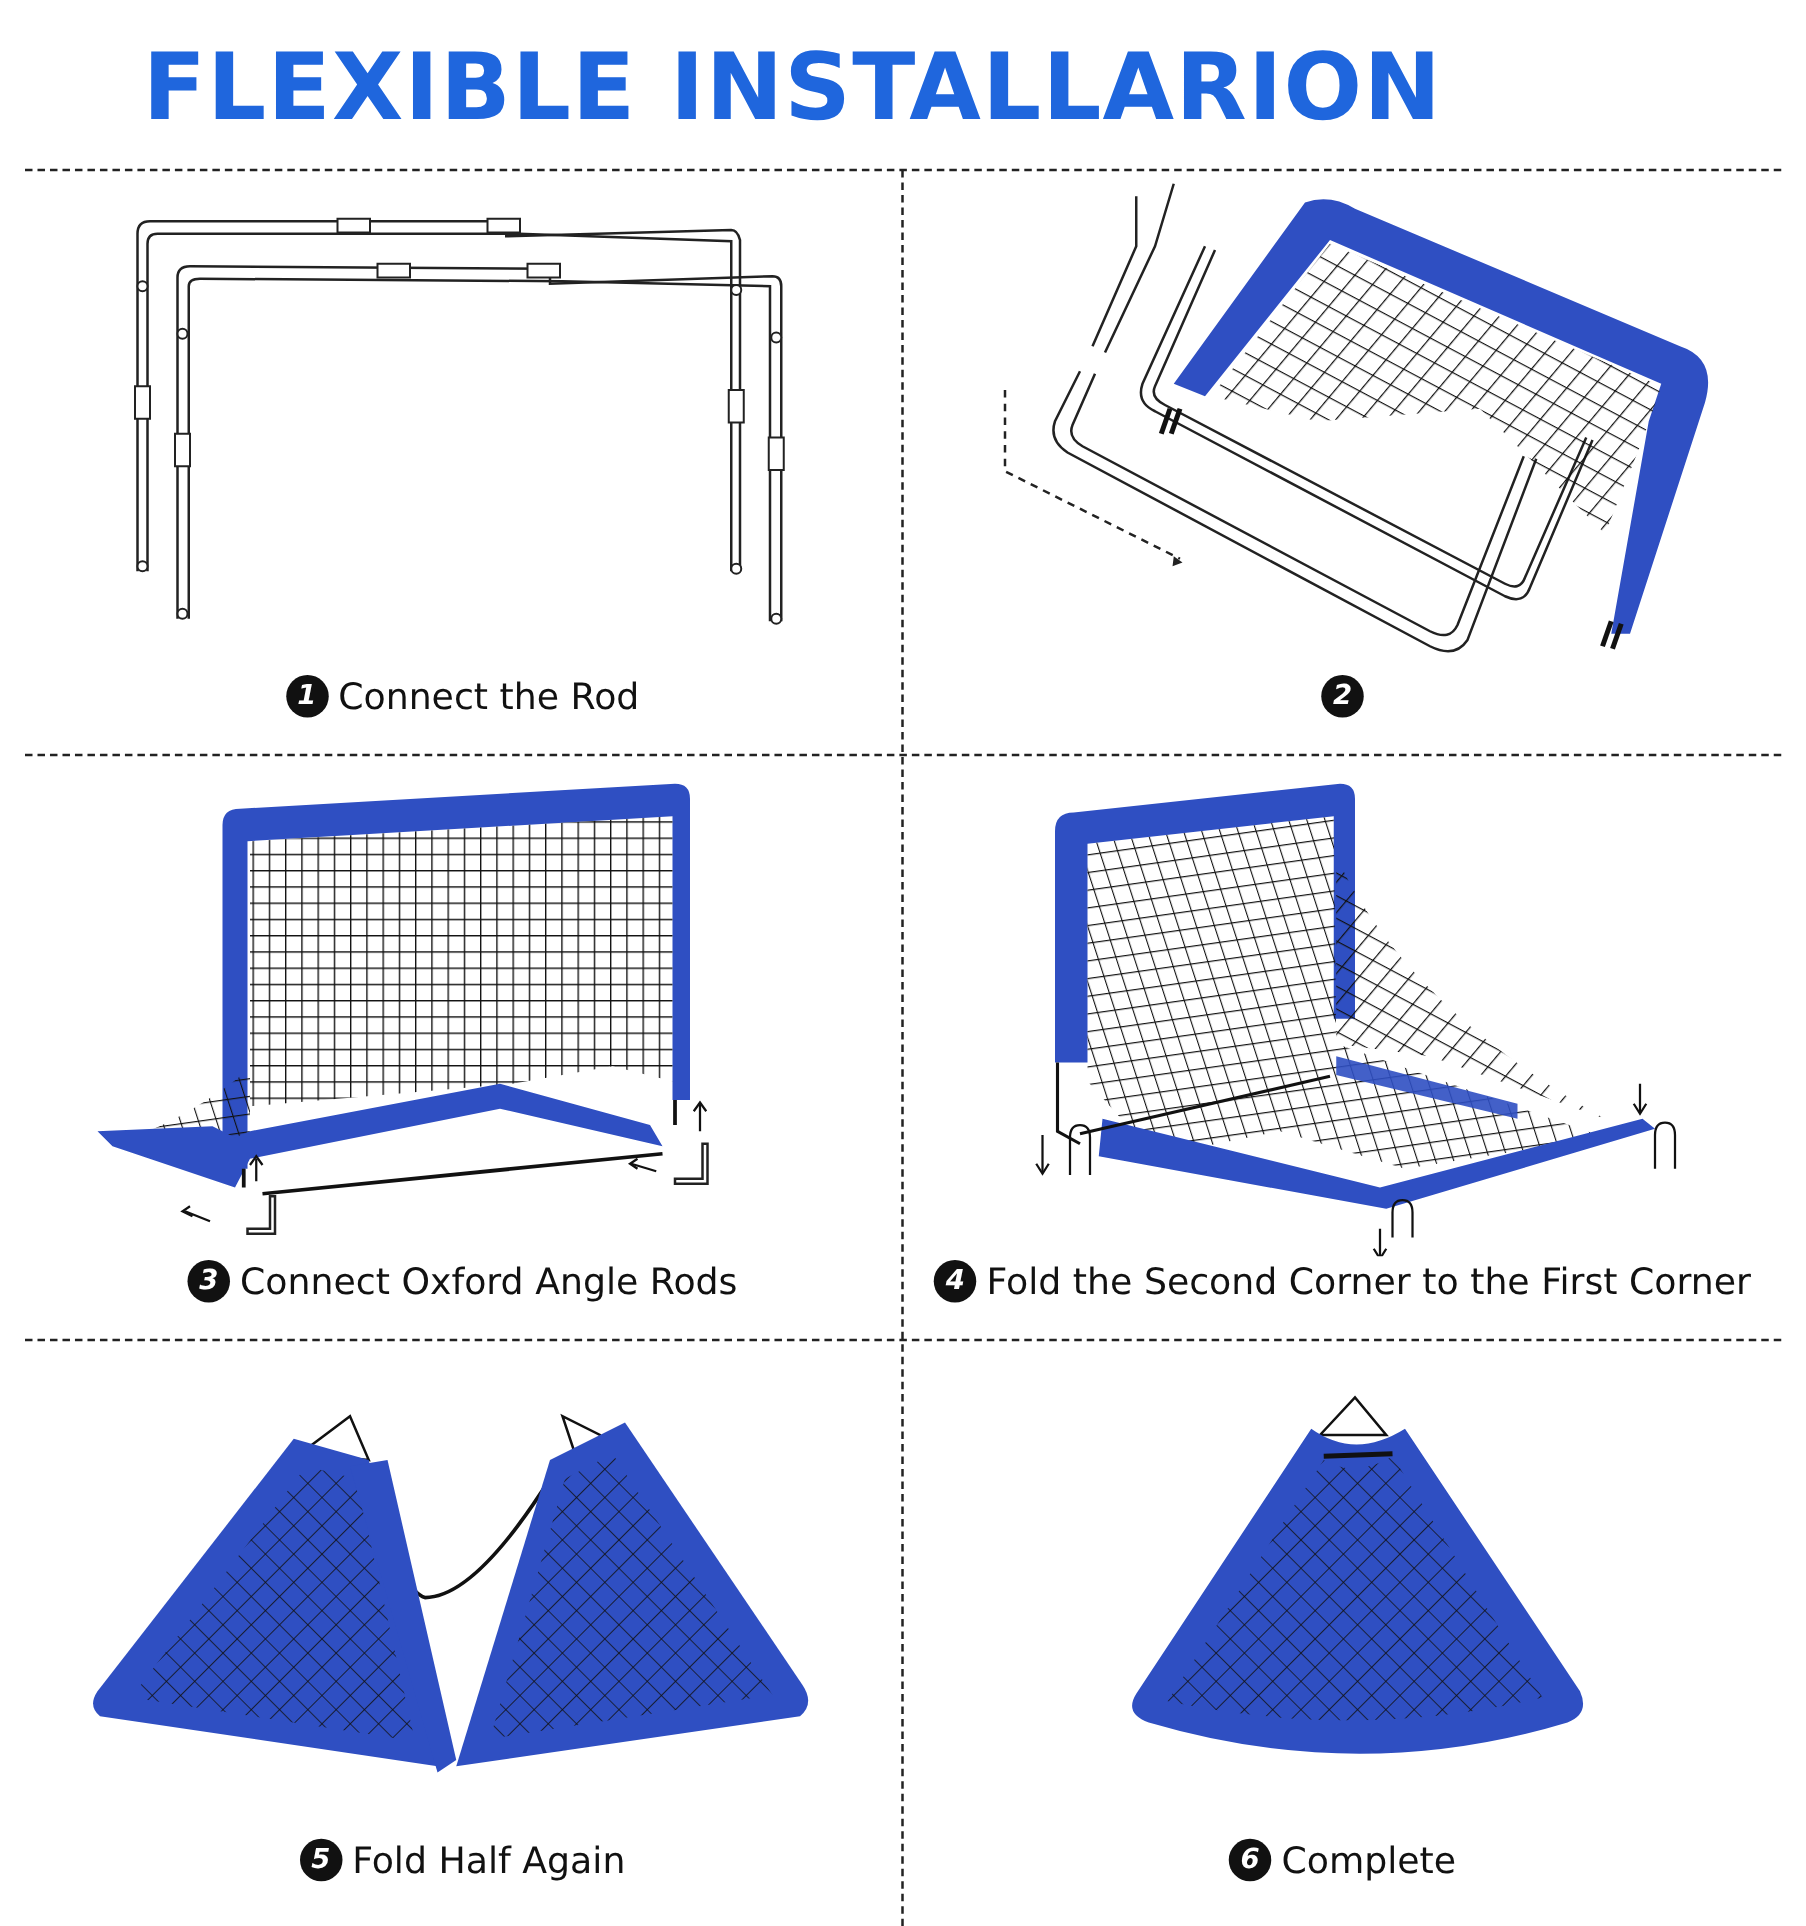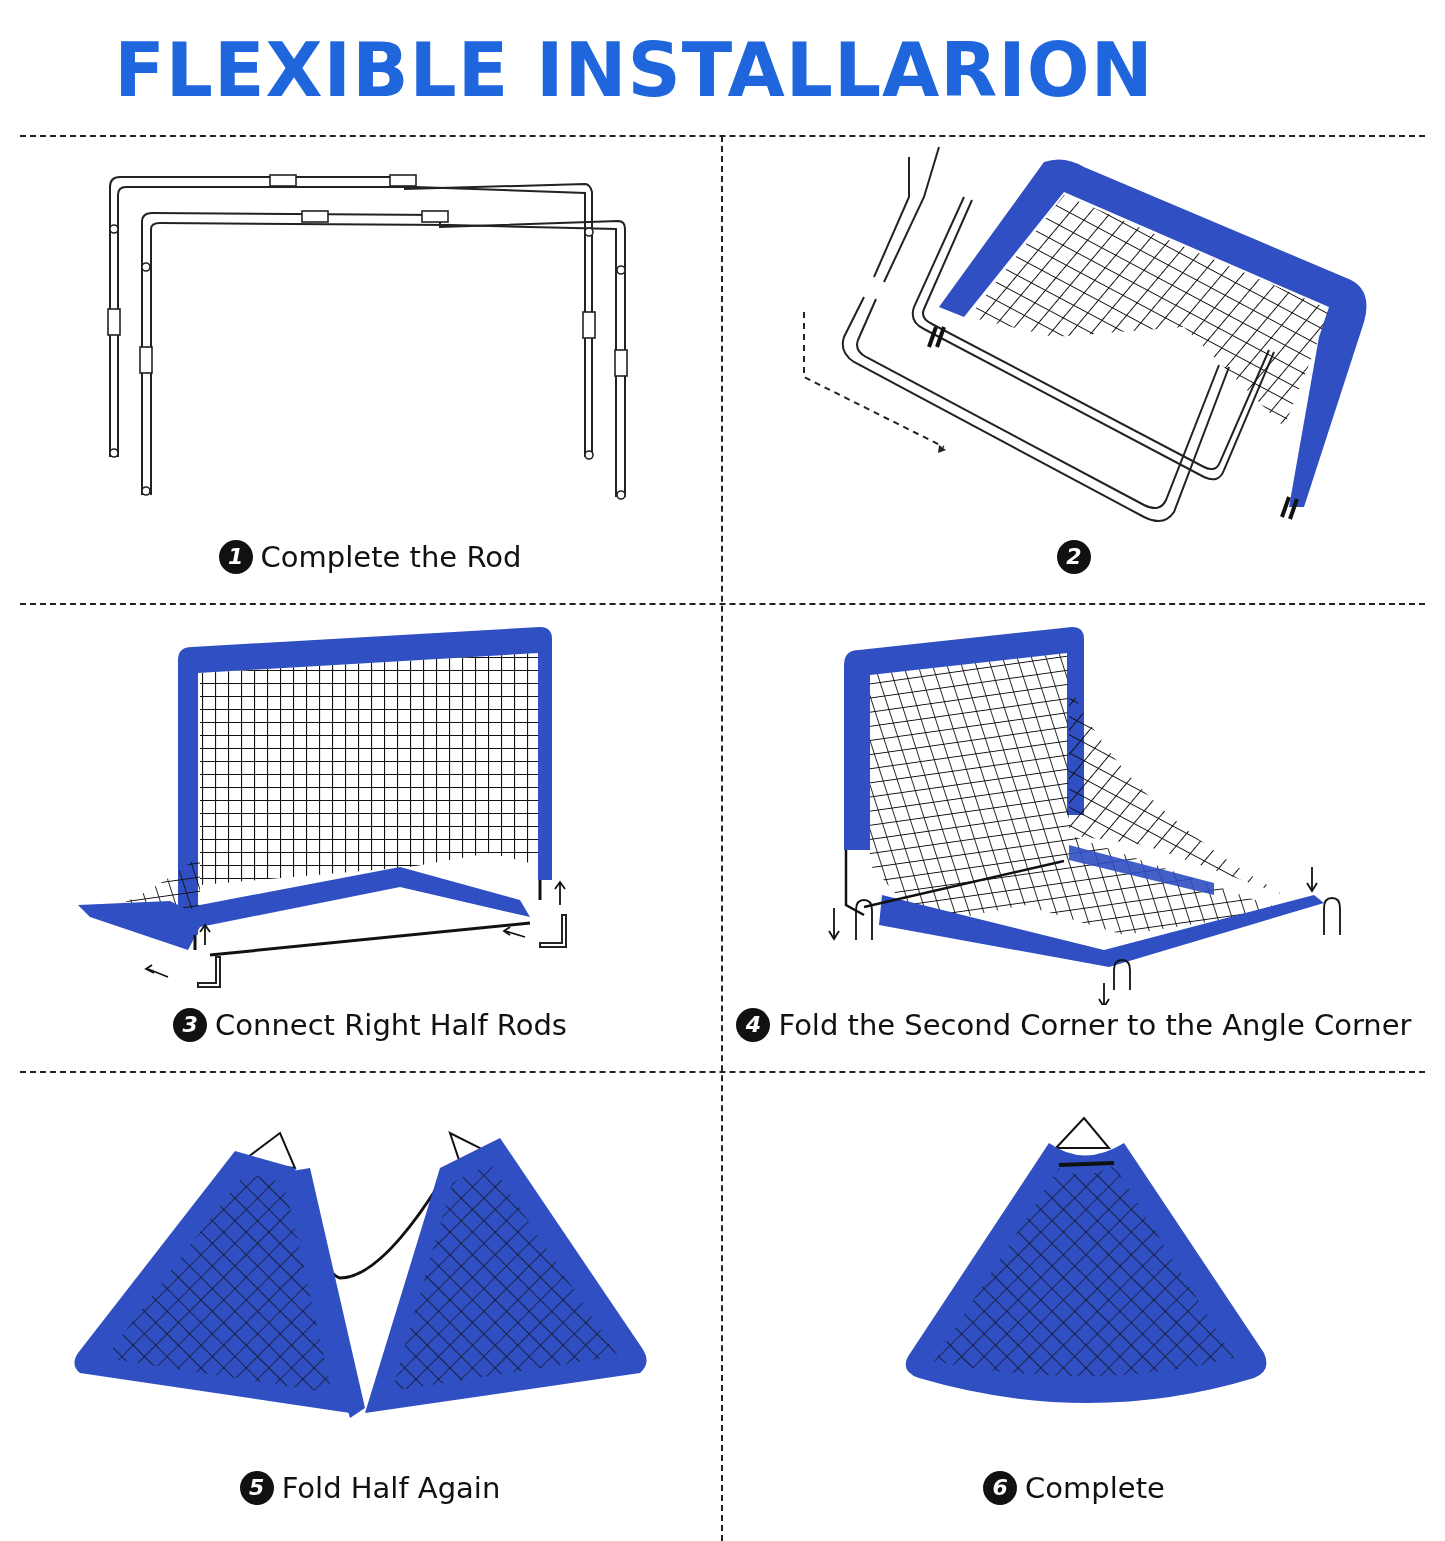--- a/index.html
+++ b/index.html
@@ -79,21 +79,21 @@
       <circle cx="569" cy="95" r="4"></circle>
         <circle cx="601" cy="133" r="4"></circle>
       <circle cx="94" cy="316" r="4"></circle>
         <circle cx="126" cy="354" r="4"></circle>
       <circle cx="569" cy="318" r="4"></circle>
         <circle cx="601" cy="358" r="4"></circle>
     </g>
   </svg>
   <div class="caption" style="top:403px;">
     <span class="step-badge">1</span>
-    <span>Complete the Rod</span>
+    <span>Connect the Rod</span>
   </div>
 </div>
 
 <div class="cell" style="left:724px; top:137px; height:466px;">
   <svg width="700" height="400">
     <g stroke="#222" stroke-width="2" fill="none">
       <path d="M150 140 L185 60 L185 20"></path>
         <path d="M160 145 L200 60 L215 10"></path>
       <path d="M140 160 L120 200 Q115 215 130 225 L420 380 Q440 390 450 375 L505 230"></path>
       <path d="M152 162 L134 203 Q130 213 142 220 L420 368 Q436 376 442 363 L495 228"></path>
@@ -137,21 +137,21 @@
       <path d="M540 300 L540 278"></path>
         <path d="M535 284 L540 277 L545 284"></path>
       <path d="M148 372 L128 364"></path>
         <path d="M132 360 L126 364 L134 368"></path>
       <path d="M505 332 L485 326"></path>
         <path d="M490 322 L484 326 L490 330"></path>
     </g>
   </svg>
   <div class="caption" style="top:403px;">
     <span class="step-badge">3</span>
-    <span>Connect Right Half Rods</span>
+    <span>Connect Oxford Angle Rods</span>
   </div>
 </div>
 
 <div class="cell" style="left:724px; top:605px; height:466px;">
   <svg width="700" height="400">
     <path d="M120 60 Q120 45 135 45 L348 22 Q360 22 360 34 L360 210 L343 210 L343 48 L146 70 L146 245 L120 245 Z" fill="#2f4fc2"></path>
     <path d="M146 70 L343 48 L345 230 L560 305 L400 330 L300 300 L200 320 L146 260 Z" fill="url(#netSkew2)"></path>
     <path d="M345 80 Q400 200 560 290 L420 240 L345 230 Z" fill="url(#netSkew)"></path>
     <path d="M158 290 L380 345 L590 290 L600 298 L385 362 L155 320 Z" fill="#2f4fc2"></path>
     <path d="M345 240 L490 278 L490 290 L345 255 Z" fill="#2f4fc2" opacity="0.9"></path>
@@ -166,21 +166,21 @@
       <path d="M110 303 L110 333"></path>
         <path d="M105 326 L110 334 L115 326"></path>
       <path d="M380 378 L380 400"></path>
         <path d="M375 394 L380 402 L385 394"></path>
       <path d="M588 262 L588 285"></path>
         <path d="M583 278 L588 286 L593 278"></path>
     </g>
   </svg>
   <div class="caption" style="top:403px;">
     <span class="step-badge">4</span>
-    <span>Fold the Second Corner to the Angle Corner</span>
+    <span>Fold the Second Corner to the First Corner</span>
   </div>
 </div>
 
 <div class="cell" style="left:20px; top:1073px; height:468px;">
   <svg width="700" height="400">
     <path d="M220 90 L260 60 L275 95 Z" fill="none" stroke="#111" stroke-width="2"></path>
     <path d="M440 90 L430 60 L460 75 L460 95 Z" fill="none" stroke="#111" stroke-width="2"></path>
     <path d="M272 100 Q300 200 320 205 Q360 205 420 110" fill="none" stroke="#111" stroke-width="3"></path>
     <path d="M215 78 L275 95 L330 340 L60 300 Q50 292 58 280 Z" fill="#2f4fc2"></path>
     <path d="M225 100 L265 110 L312 320 L85 285 Z" fill="url(#netDia)"></path>

